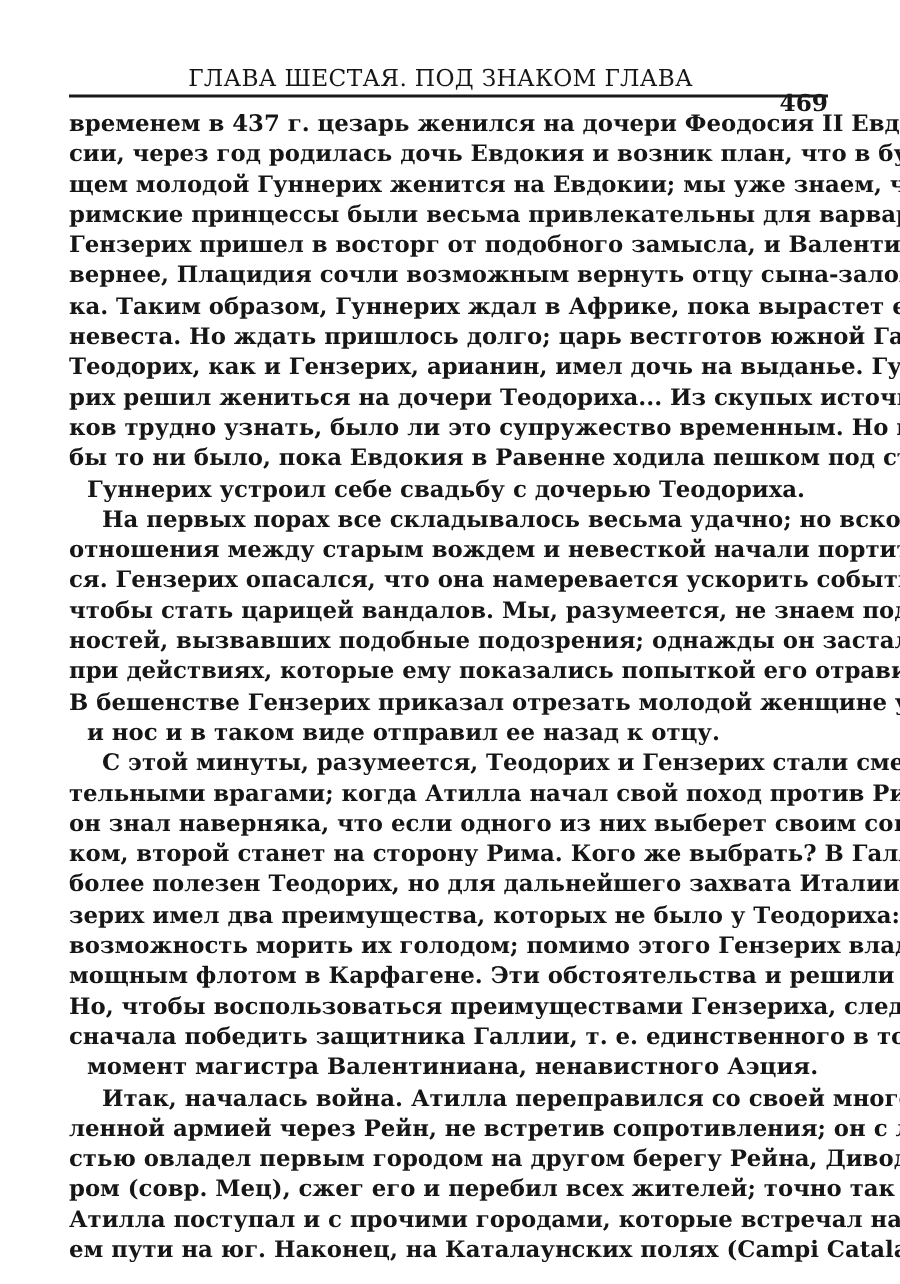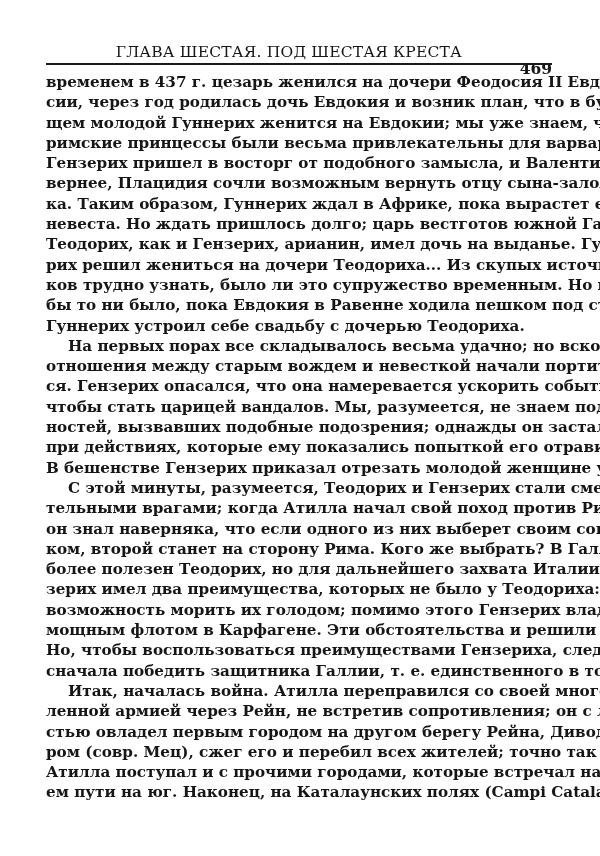--- a/index.html
+++ b/index.html
@@ -11,29 +11,29 @@
   }
   .header .title { position: absolute; right: 90px; top: 0; letter-spacing: 0.2px; white-space: nowrap; }
   .header .num { position: absolute; right: 0; top: 16px; font-weight: bold; }
   .rule { position: absolute; left: 0; top: 63px; width: 506px; height: 2px; background: #1a1a1a; }
   .body {
     position: absolute; left: 0; top: 72px; width: 506px;
     font-family: "DejaVu Serif", serif; font-weight: bold; font-size: 15.2px;
     line-height: 20.3px; color: #161616;
   }
   .line { display: block; white-space: nowrap; text-align: justify; text-align-last: justify; height: 20.3px; overflow: visible; }
-  .line.last { text-align-last: left; }
+  .line.last { text-align-last: left; margin-left: 12px; }
   .line.indent { padding-left: 22px; }
 </style>
 </head>
 <body>
 
 <div class="page">
   <div class="header">
-    <span class="title">ГЛАВА ШЕСТАЯ. ПОД ШЕСТАЯ КРЕСТА</span>
+    <span class="title">ГЛАВА ШЕСТАЯ. ПОД ЗНАКОМ ГЛАВА</span>
     <span class="num">469</span>
   </div>
   <div class="rule"></div>
 
   <div class="body" id="body-text">
       <div>
         <span class="line">временем в 437 г. цезарь женился на дочери Феодосия II Евдок-</span>
         <span class="line">сии, через год родилась дочь Евдокия и возник план, что в буду-</span>
         <span class="line">щем молодой Гуннерих женится на Евдокии; мы уже знаем, что</span>
         <span class="line">римские принцессы были весьма привлекательны для варваров.</span>
@@ -48,32 +48,34 @@
         <span class="line last">Гуннерих устроил себе свадьбу с дочерью Теодориха.</span>
       </div>
       <div>
         <span class="line indent">На первых порах все складывалось весьма удачно; но вскоре</span>
         <span class="line">отношения между старым вождем и невесткой начали портить-</span>
         <span class="line">ся. Гензерих опасался, что она намеревается ускорить события,</span>
         <span class="line">чтобы стать царицей вандалов. Мы, разумеется, не знаем подроб-</span>
         <span class="line">ностей, вызвавших подобные подозрения; однажды он застал ее</span>
         <span class="line">при действиях, которые ему показались попыткой его отравить.</span>
         <span class="line">В бешенстве Гензерих приказал отрезать молодой женщине уши</span>
+        <span class="line last">и нос и в таком виде отправил ее назад к отцу.</span>
       </div>
       <div>
         <span class="line indent">С этой минуты, разумеется, Теодорих и Гензерих стали смер-</span>
         <span class="line">тельными врагами; когда Атилла начал свой поход против Рима,</span>
         <span class="line">он знал наверняка, что если одного из них выберет своим союзни-</span>
         <span class="line">ком, второй станет на сторону Рима. Кого же выбрать? В Галлии</span>
         <span class="line">более полезен Теодорих, но для дальнейшего захвата Италии Ген-</span>
         <span class="line">зерих имел два преимущества, которых не было у Теодориха: он</span>
         <span class="line">возможность морить их голодом; помимо этого Гензерих владел</span>
         <span class="line">мощным флотом в Карфагене. Эти обстоятельства и решили дело.</span>
         <span class="line">Но, чтобы воспользоваться преимуществами Гензериха, следовало</span>
         <span class="line">сначала победить защитника Галлии, т. е. единственного в тот</span>
+        <span class="line last">момент магистра Валентиниана, ненавистного Аэция.</span>
       </div>
       <div>
         <span class="line indent">Итак, началась война. Атилла переправился со своей многочис-</span>
         <span class="line">ленной армией через Рейн, не встретив сопротивления; он с легко-</span>
         <span class="line">стью овладел первым городом на другом берегу Рейна, Диводу-</span>
         <span class="line">ром (совр. Мец), сжег его и перебил всех жителей; точно так же</span>
         <span class="line">Атилла поступал и с прочими городами, которые встречал на сво-</span>
         <span class="line">ем пути на юг. Наконец, на Каталаунских полях (Campi Catalaunici),</span>
       </div>
     </div>

